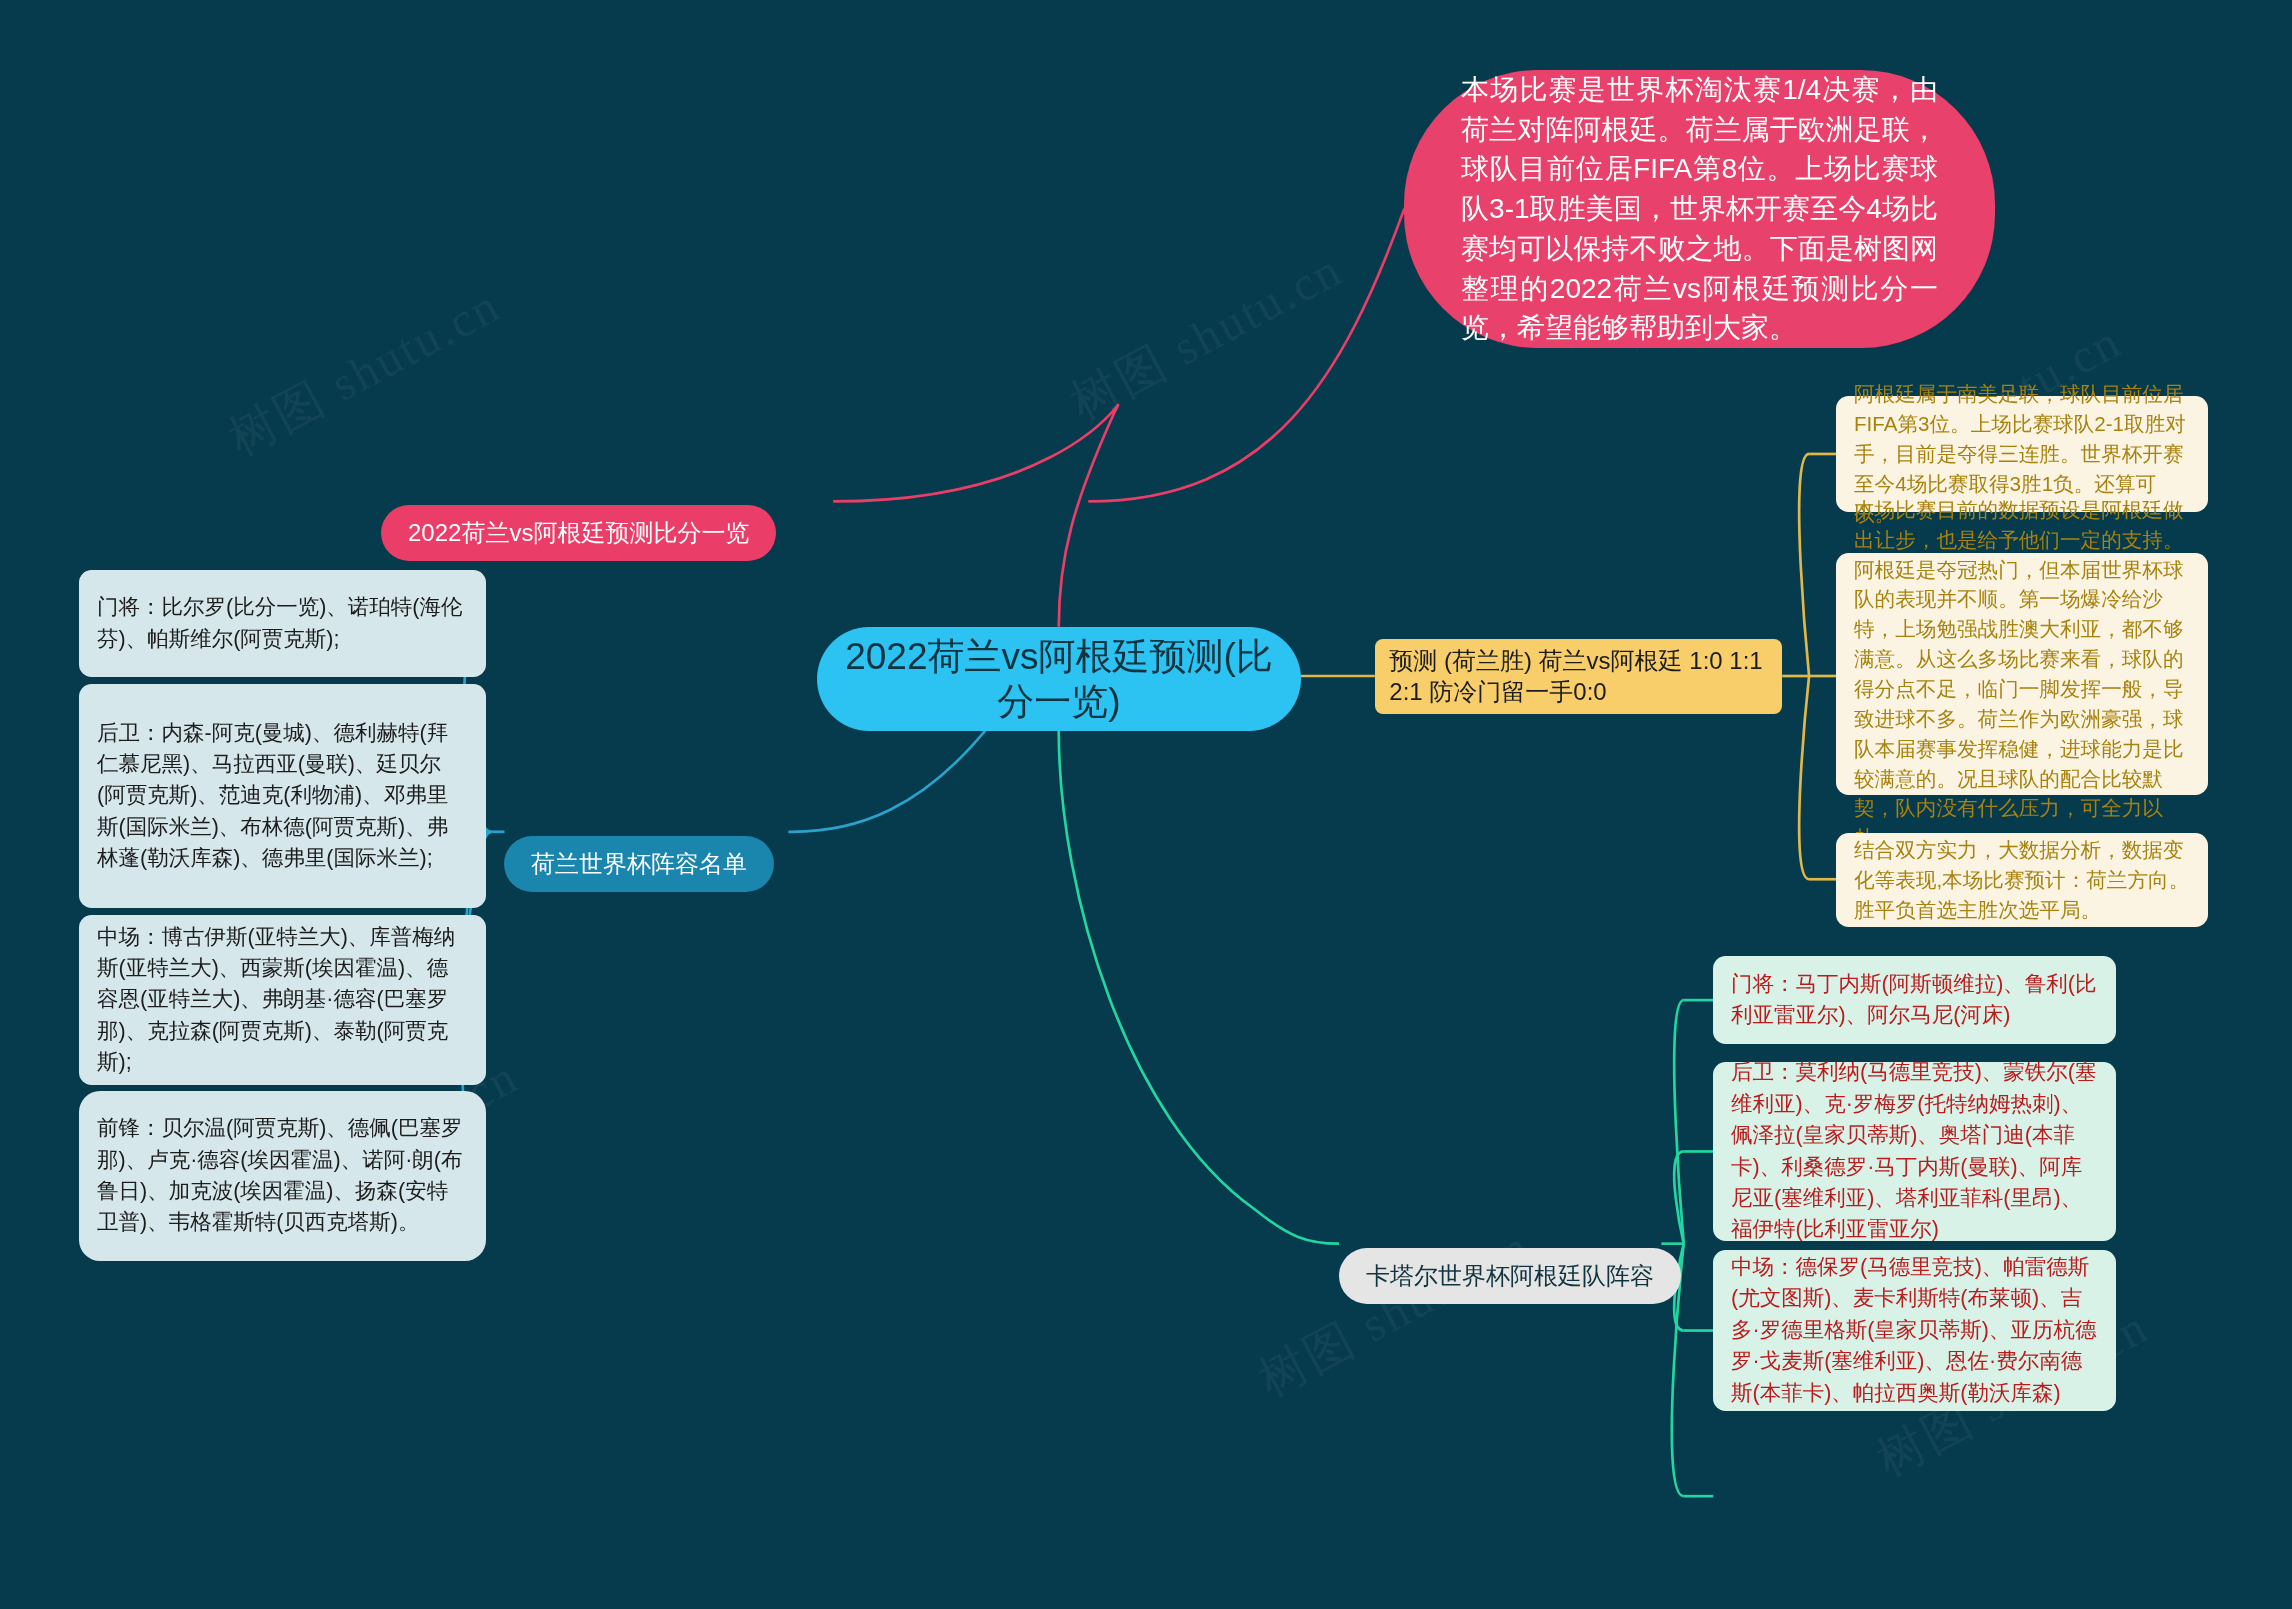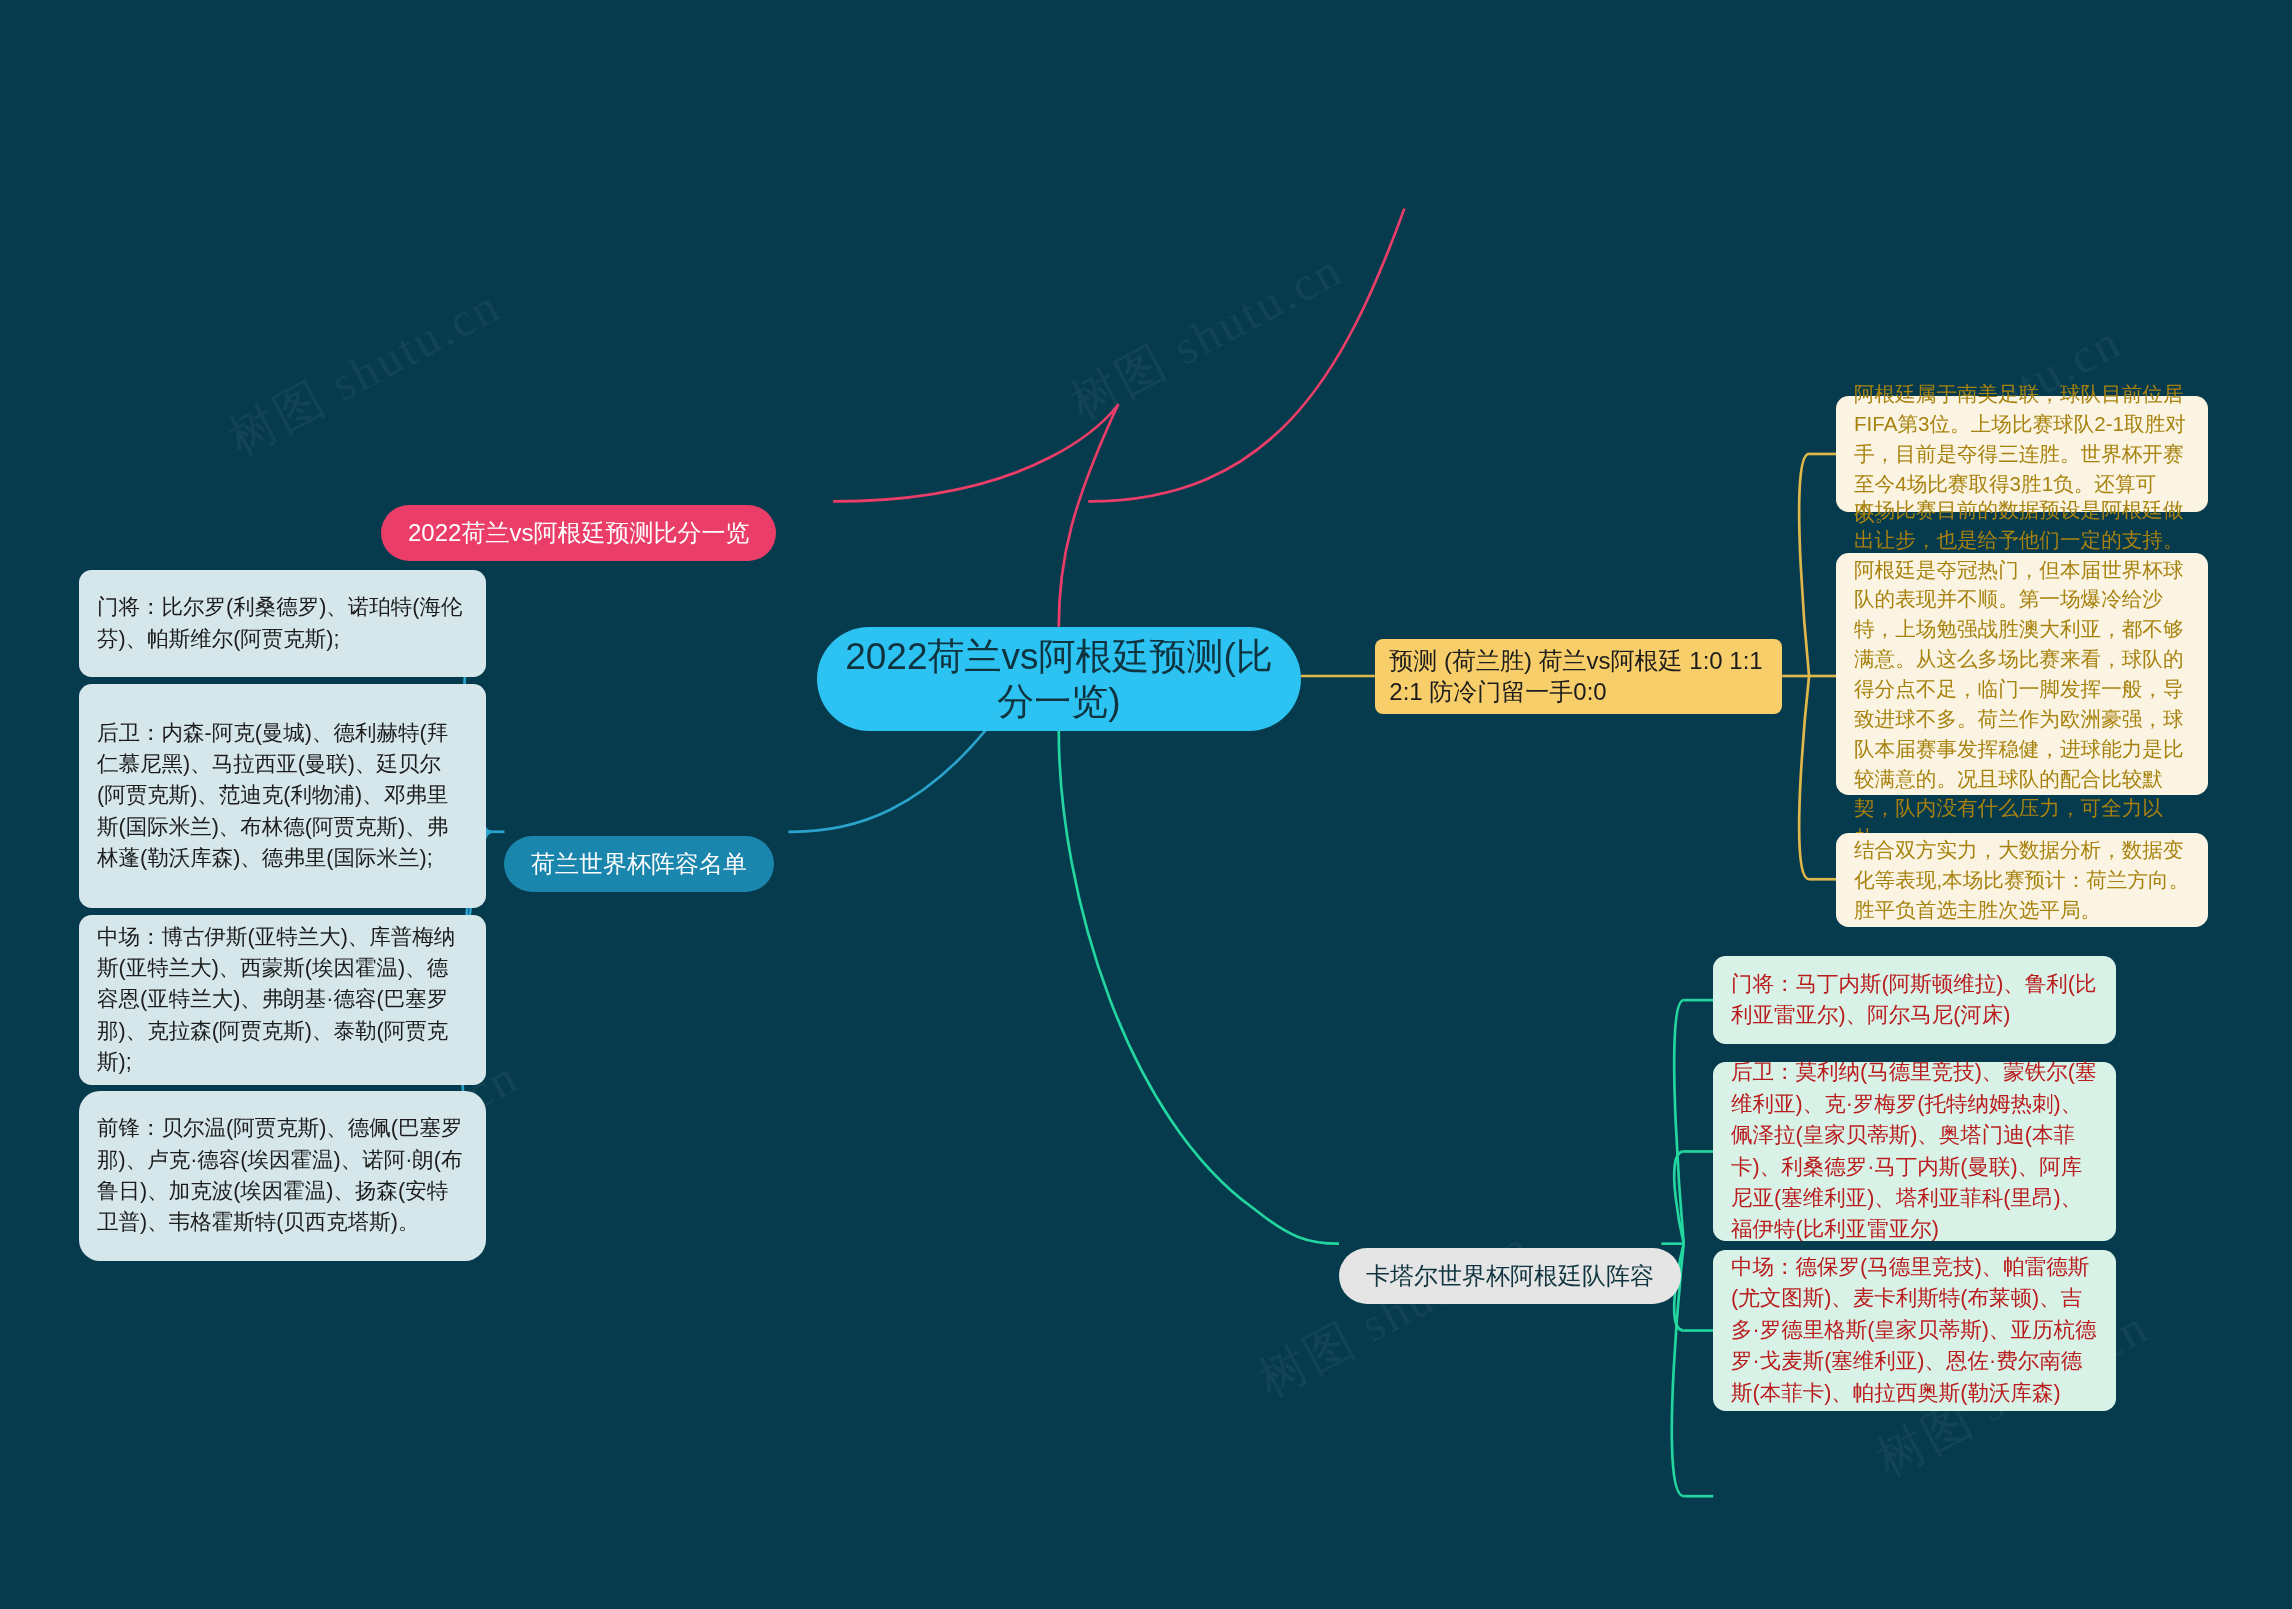--- a/index.html
+++ b/index.html
@@ -201,30 +201,31 @@
     <path d="M 1880 1286 C 1856 1286 1880 1389 1880 1389" fill="none" stroke="#23d6a0" stroke-width="3"></path>
     <path d="M 1880 1286 L 1913 1286" fill="none" stroke="#23d6a0" stroke-width="3"></path>
     <path d="M 1880 1486 C 1856 1486 1880 1389 1880 1389" fill="none" stroke="#23d6a0" stroke-width="3"></path>
     <path d="M 1880 1486 L 1913 1486" fill="none" stroke="#23d6a0" stroke-width="3"></path>
     <path d="M 1880 1671 C 1850 1671 1880 1389 1880 1389" fill="none" stroke="#23d6a0" stroke-width="3"></path>
     <path d="M 1880 1671 L 1913 1671" fill="none" stroke="#23d6a0" stroke-width="3"></path>
   </svg>
 
   <div class="node root">2022荷兰vs阿根廷预测(比分一览)</div>
 
+  <div class="node pink-big">本场比赛是世界杯淘汰赛1/4决赛，由荷兰对阵阿根廷。荷兰属于欧洲足联，球队目前位居FIFA第8位。上场比赛球队3-1取胜美国，世界杯开赛至今4场比赛均可以保持不败之地。下面是树图网整理的2022荷兰vs阿根廷预测比分一览，希望能够帮助到大家。</div>
 
   <div class="node pill pill-pink">2022荷兰vs阿根廷预测比分一览</div>
 
   <div class="node pill pill-teal">荷兰世界杯阵容名单</div>
 
   <div class="node pill pill-green">卡塔尔世界杯阿根廷队阵容</div>
 
   <div class="node pill-yellow">预测 (荷兰胜) 荷兰vs阿根廷 1:0 1:1 2:1 防冷门留一手0:0</div>
 
-  <div class="card card-nl nl1">门将：比尔罗(利桑德罗)、诺珀特(海伦芬)、帕斯维尔(阿贾克斯);</div>
+  <div class="card card-nl nl1">门将：比尔罗(比分一览)、诺珀特(海伦芬)、帕斯维尔(阿贾克斯);</div>
   <div class="card card-nl nl2">后卫：内森-阿克(曼城)、德利赫特(拜仁慕尼黑)、马拉西亚(曼联)、廷贝尔(阿贾克斯)、范迪克(利物浦)、邓弗里斯(国际米兰)、布林德(阿贾克斯)、弗林蓬(勒沃库森)、德弗里(国际米兰);</div>
   <div class="card card-nl nl3">中场：博古伊斯(亚特兰大)、库普梅纳斯(亚特兰大)、西蒙斯(埃因霍温)、德容恩(亚特兰大)、弗朗基·德容(巴塞罗那)、克拉森(阿贾克斯)、泰勒(阿贾克斯);</div>
   <div class="card card-nl nl4">前锋：贝尔温(阿贾克斯)、德佩(巴塞罗那)、卢克·德容(埃因霍温)、诺阿·朗(布鲁日)、加克波(埃因霍温)、扬森(安特卫普)、韦格霍斯特(贝西克塔斯)。</div>
 
   <div class="card card-ar ar1">门将：马丁内斯(阿斯顿维拉)、鲁利(比利亚雷亚尔)、阿尔马尼(河床)</div>
   <div class="card card-ar ar2">后卫：莫利纳(马德里竞技)、蒙铁尔(塞维利亚)、克·罗梅罗(托特纳姆热刺)、佩泽拉(皇家贝蒂斯)、奥塔门迪(本菲卡)、利桑德罗·马丁内斯(曼联)、阿库尼亚(塞维利亚)、塔利亚菲科(里昂)、福伊特(比利亚雷亚尔)</div>
   <div class="card card-ar ar3">中场：德保罗(马德里竞技)、帕雷德斯(尤文图斯)、麦卡利斯特(布莱顿)、吉多·罗德里格斯(皇家贝蒂斯)、亚历杭德罗·戈麦斯(塞维利亚)、恩佐·费尔南德斯(本菲卡)、帕拉西奥斯(勒沃库森)</div>
 
   <div class="card card-yellow yw1">阿根廷属于南美足联，球队目前位居FIFA第3位。上场比赛球队2-1取胜对手，目前是夺得三连胜。世界杯开赛至今4场比赛取得3胜1负。还算可以。</div>
   <div class="card card-yellow yw2">本场比赛目前的数据预设是阿根廷做出让步，也是给予他们一定的支持。阿根廷是夺冠热门，但本届世界杯球队的表现并不顺。第一场爆冷给沙特，上场勉强战胜澳大利亚，都不够满意。从这么多场比赛来看，球队的得分点不足，临门一脚发挥一般，导致进球不多。荷兰作为欧洲豪强，球队本届赛事发挥稳健，进球能力是比较满意的。况且球队的配合比较默契，队内没有什么压力，可全力以赴。</div>

